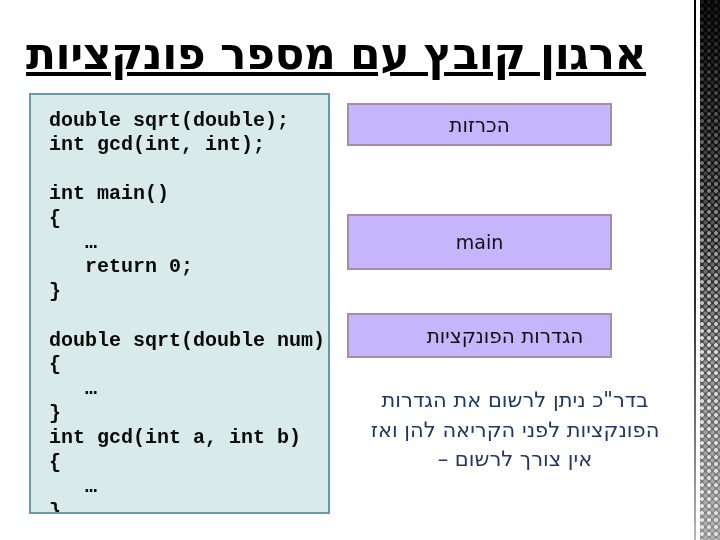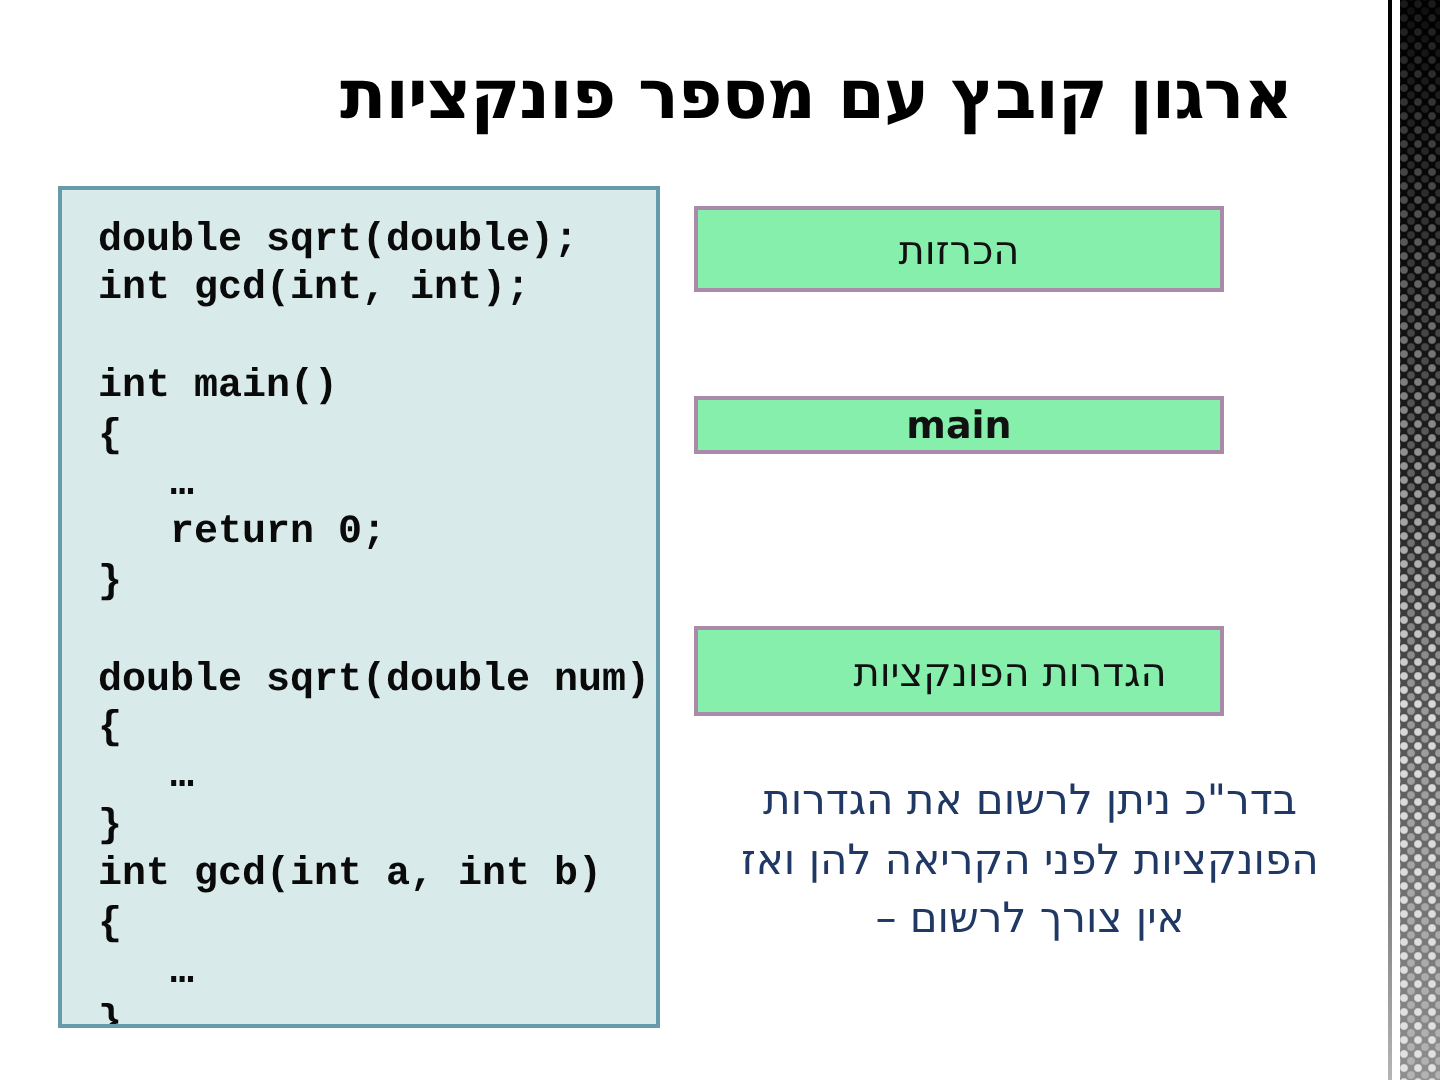--- a/index.html
+++ b/index.html
@@ -10,25 +10,26 @@
     overflow: hidden;
     font-family: "DejaVu Sans", sans-serif;
   }
   .slide { position: absolute; inset: 0; width: 720px; height: 540px; }
 
   
   .slide-title {
     position: absolute;
     top: 28px; right: 74px;
     direction: rtl;
-    font-size: 34px;
+    font-size: 44px;
     font-weight: bold;
     color: #000000;
     white-space: nowrap;
     letter-spacing: -0.5px;
+    text-decoration: underline;
   }
 
   
   .code-panel {
     position: absolute;
     left: 29px; top: 93px;
     width: 301px; height: 421px;
     box-sizing: border-box;
     background: #d9eaea;
     border: 2px solid #679aab;
@@ -44,32 +45,32 @@
     color: #0a0a0a;
     direction: ltr;
   }
 
   
   .label-box {
     position: absolute;
     left: 347px;
     width: 265px;
     box-sizing: border-box;
-    background: #86efac;
+    background: #c4b5fd;
     border: 2px solid #a98aa9;
     display: flex;
     align-items: center;
     justify-content: center;
     direction: rtl;
     font-size: 20px;
     color: #111111;
     white-space: nowrap;
   }
   .label-box.box-1 { top: 103px; height: 43px; }
-  .label-box.box-2 { top: 198px; height: 29px; font-size: 19px; font-weight: bold; }
+  .label-box.box-2 { top: 214px; height: 56px; font-size: 19px; }
   .label-box.box-3 { top: 313px; height: 45px; padding-left: 51px; }
 
   
   .note-text {
     position: absolute;
     left: 352px; top: 386px;
     width: 326px;
     direction: rtl;
     text-align: center;
     font-size: 21px;

